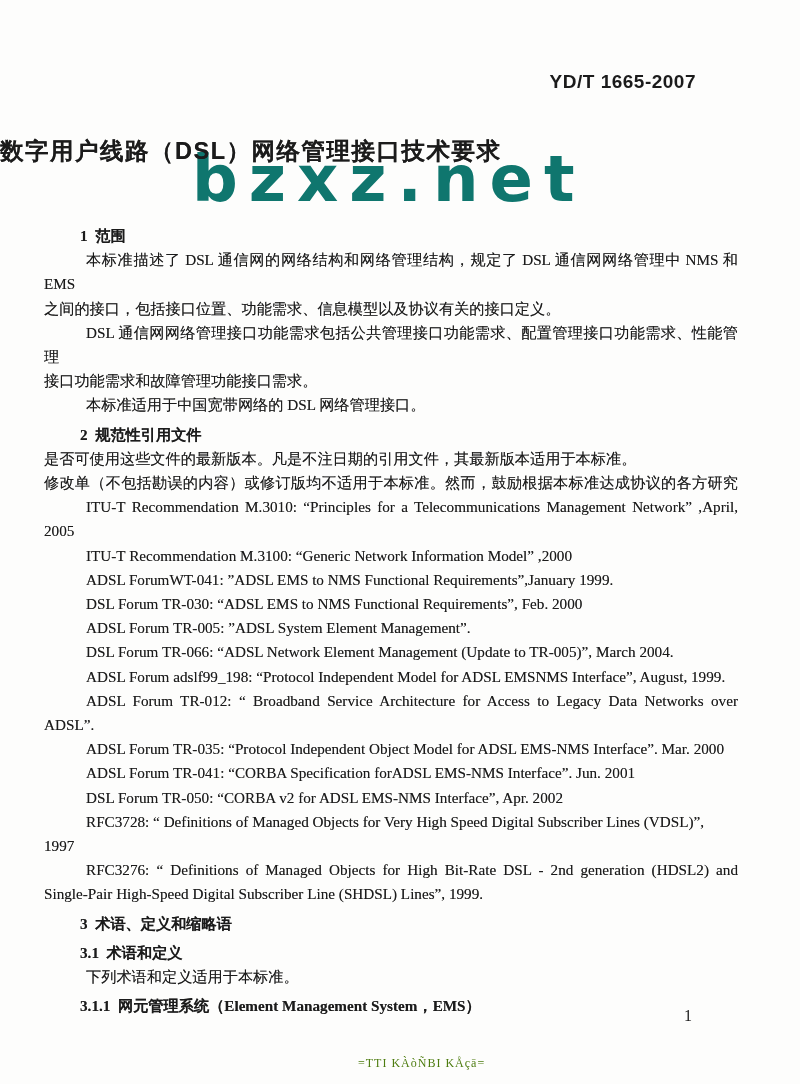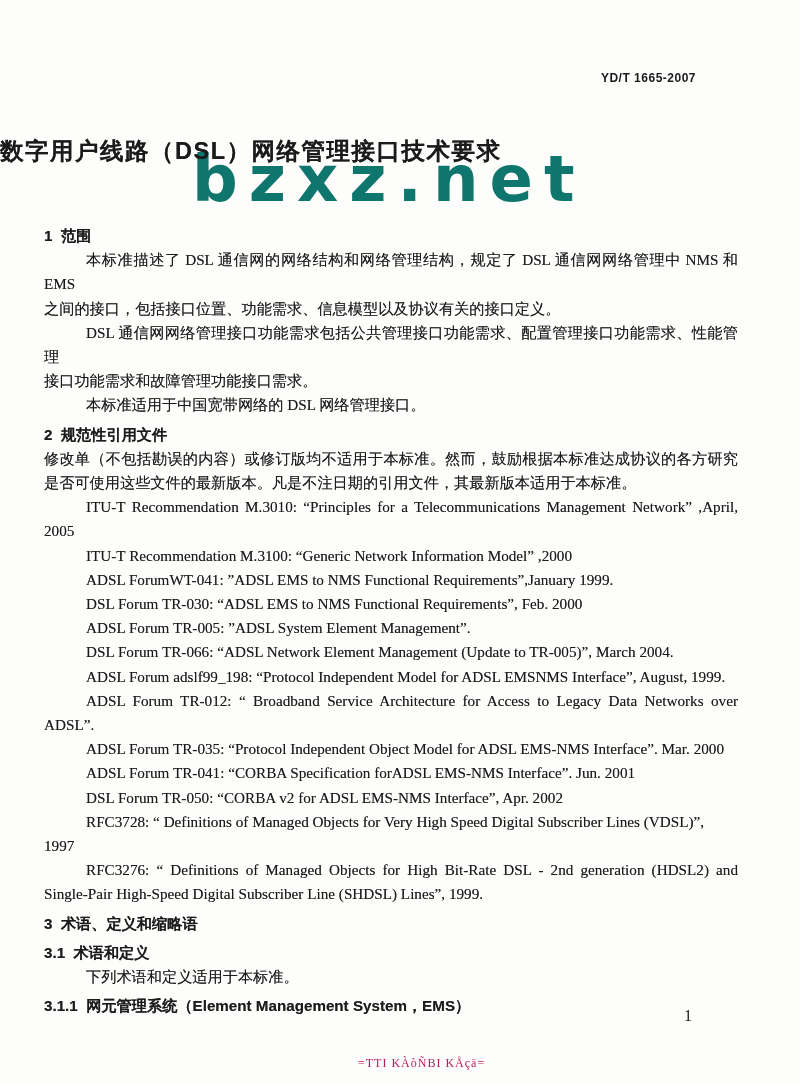--- a/index.html
+++ b/index.html
@@ -5,21 +5,21 @@
   html,body{margin:0;padding:0;background:#ffffff;}
   .page{
     position:relative;width:800px;height:1084px;overflow:hidden;
     background:#fdfdfc;
     font-family:"Liberation Serif","DejaVu Serif",serif;
     color:#1b1b1b;
   }
   .doc-code{
     position:absolute;top:71px;right:104px;
     font-family:"Liberation Sans","DejaVu Sans",sans-serif;
-    font-size:12px;font-weight:600;letter-spacing:.5px;z-index:3;
+    font-size:19px;font-weight:600;letter-spacing:.5px;z-index:3;
   }
   .doc-title{
     position:absolute;top:135px;left:0;width:100%;
     font-family:"Liberation Sans","DejaVu Sans",sans-serif;
     font-size:23.5px;font-weight:700;letter-spacing:1.5px;z-index:2;
     text-shadow:0 0 .6px rgba(0,0,0,.65);
   }
   .wm-center{
     position:absolute;top:147px;left:192px;z-index:1;
     font-family:"DejaVu Sans","Liberation Sans",sans-serif;
@@ -28,51 +28,51 @@
   }
   .body-block{
     position:absolute;top:219px;left:44px;width:694px;z-index:2;
     font-size:15.2px;
   }
   .ln{
     line-height:24.2px;min-height:24.2px;
     text-shadow:0 0 .5px rgba(25,25,25,.55);
   }
   .h{
-    font-family:Liberation Sans, sans-serif;
-    font-weight:700;margin-top:5px;white-space:pre-wrap;
+    font-family:Liberation Serif, serif;
+    font-weight:700;margin-top:5px;white-space:pre-wrap;margin-left:36px;
   }
   .pi,.pij{text-indent:42px;}
   .pj,.pij{text-align:justify;text-align-last:justify;}
   .page-num{
     position:absolute;top:1007px;right:108px;font-size:16px;z-index:2;
   }
   .wm-footer{
     position:absolute;top:1056px;left:358px;z-index:1;
-    font-size:12px;color:#be185d;letter-spacing:1px;
+    font-size:12px;color:#4d7c0f;letter-spacing:1px;
     font-family:"Liberation Serif","DejaVu Serif",serif;
   }
 </style>
 </head>
 <body>
 
 <div class="page">
   <div class="doc-code">YD/T 1665-2007</div>
   <div class="wm-center">bzxz.net</div>
   <div class="doc-title">数字用户线路（DSL）网络管理接口技术要求</div>
   <div class="body-block">
       <div class="ln h">1  范围</div>
       <div class="ln pij">本标准描述了 DSL 通信网的网络结构和网络管理结构，规定了 DSL 通信网网络管理中 NMS 和 EMS</div>
       <div class="ln p">之间的接口，包括接口位置、功能需求、信息模型以及协议有关的接口定义。</div>
       <div class="ln pij">DSL 通信网网络管理接口功能需求包括公共管理接口功能需求、配置管理接口功能需求、性能管理</div>
       <div class="ln p">接口功能需求和故障管理功能接口需求。</div>
       <div class="ln pi">本标准适用于中国宽带网络的 DSL 网络管理接口。</div>
       <div class="ln h">2  规范性引用文件</div>
+      <div class="ln p">是否可使用这些文件的最新版本。凡是不注日期的引用文件，其最新版本适用于本标准。</div>
       <div class="ln pj">修改单（不包括勘误的内容）或修订版均不适用于本标准。然而，鼓励根据本标准达成协议的各方研究</div>
-      <div class="ln p">是否可使用这些文件的最新版本。凡是不注日期的引用文件，其最新版本适用于本标准。</div>
       <div class="ln pij">ITU-T Recommendation M.3010: “Principles for a Telecommunications Management Network” ,April,</div>
       <div class="ln p">2005</div>
       <div class="ln pi">ITU-T Recommendation M.3100: “Generic Network Information Model” ,2000</div>
       <div class="ln pi">ADSL ForumWT-041: ”ADSL EMS to NMS Functional Requirements”,January 1999.</div>
       <div class="ln pi">DSL Forum TR-030: “ADSL EMS to NMS Functional Requirements”, Feb. 2000</div>
       <div class="ln pi">ADSL Forum TR-005: ”ADSL System Element Management”.</div>
       <div class="ln pi">DSL Forum TR-066: “ADSL Network Element Management (Update to TR-005)”, March 2004.</div>
       <div class="ln pi">ADSL Forum adslf99_198: “Protocol Independent Model for ADSL EMSNMS Interface”, August, 1999.</div>
       <div class="ln pij">ADSL Forum TR-012: “ Broadband Service Architecture for Access to Legacy Data Networks over</div>
       <div class="ln p">ADSL”.</div>

